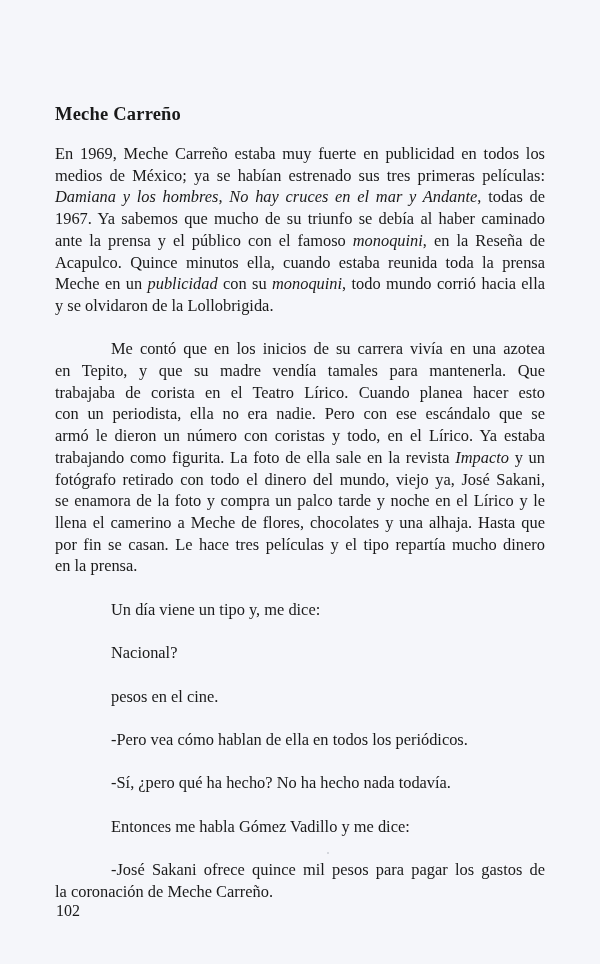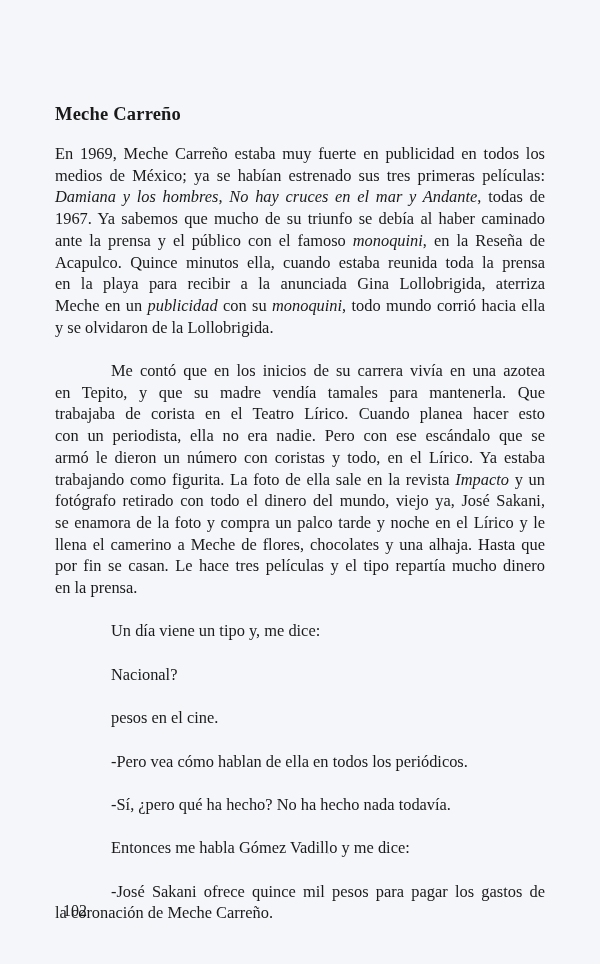--- a/index.html
+++ b/index.html
@@ -46,21 +46,21 @@
     .para .line.last {
       text-align-last: left;
     }
     .para.indent .line:first-child {
       padding-left: 56px;
     }
     .para.indent { text-indent: 0; }
     em { font-style: italic; }
     .page-number {
       position: absolute;
-      left: 63px;
+      left: 56px;
       top: 901px;
       font-size: 16px;
       line-height: 20px;
     }
     .speck {
       position: absolute;
       left: 327px;
       top: 852px;
       width: 2px;
       height: 2px;
@@ -74,21 +74,20 @@
 <div class="page">
   <h2 class="title">Meche Carreño</h2>
   <div id="body-text">
       <p class="para">
         <span class="line"><span>En 1969, Meche Carreño estaba muy fuerte en publicidad en todos los</span></span>
         <span class="line"><span>medios de México; ya se habían estrenado sus tres primeras películas:</span></span>
         <span class="line"><em>Damiana y los hombres, No hay cruces en el mar y Andante</em><span>, todas de</span></span>
         <span class="line"><span>1967. Ya sabemos que mucho de su triunfo se debía al haber caminado</span></span>
         <span class="line"><span>ante la prensa y el público con el famoso </span><em>monoquini</em><span>, en la Reseña de</span></span>
         <span class="line"><span>Acapulco. Quince minutos ella, cuando estaba reunida toda la prensa</span></span>
-        <span class="line"><span>en la playa para recibir a la anunciada Gina Lollobrigida, aterriza</span></span>
         <span class="line"><span>Meche en un </span><em>publicidad</em><span> con su </span><em>monoquini</em><span>, todo mundo corrió hacia ella</span></span>
         <span class="line last"><span>y se olvidaron de la Lollobrigida.</span></span>
       </p>
       <p class="para indent">
         <span class="line"><span>Me contó que en los inicios de su carrera vivía en una azotea</span></span>
         <span class="line"><span>en Tepito, y que su madre vendía tamales para mantenerla. Que</span></span>
         <span class="line"><span>trabajaba de corista en el Teatro Lírico. Cuando planea hacer esto</span></span>
         <span class="line"><span>con un periodista, ella no era nadie. Pero con ese escándalo que se</span></span>
         <span class="line"><span>armó le dieron un número con coristas y todo, en el Lírico. Ya estaba</span></span>
         <span class="line"><span>trabajando como figurita. La foto de ella sale en la revista </span><em>Impacto</em><span> y un</span></span>

